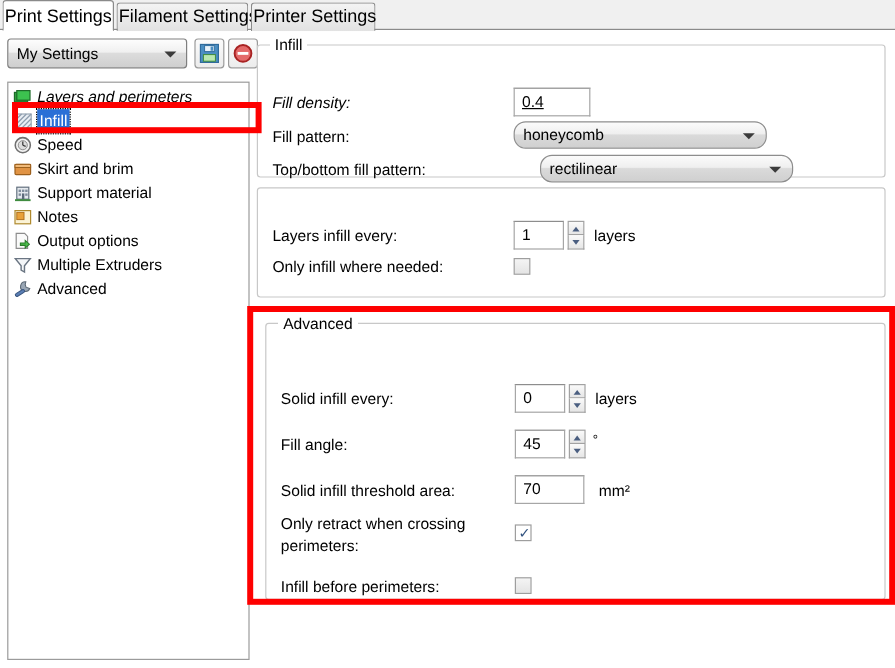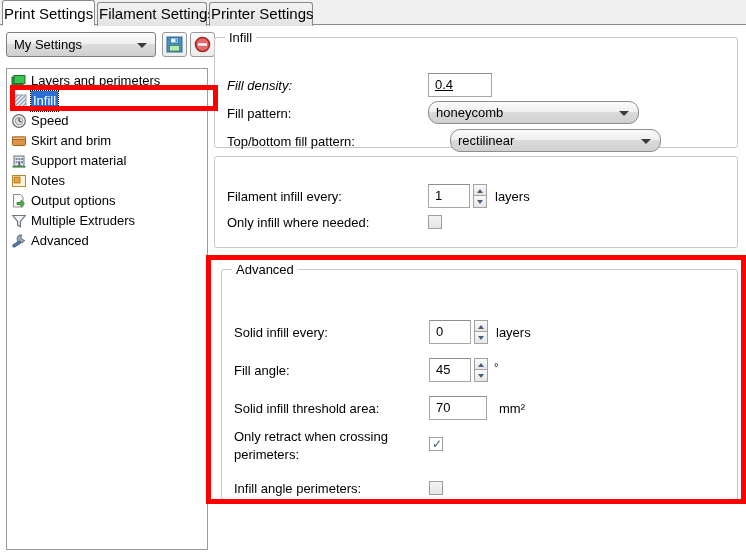--- a/index.html
+++ b/index.html
@@ -270,21 +270,21 @@
       <svg width="17" height="17" viewBox="0 0 17 17">
         <circle cx="8.5" cy="8.5" r="7" fill="#e46a6a" stroke="#a82323" stroke-width="1.6"></circle>
         <rect x="4" y="7.3" width="9" height="2.4" fill="#ffffff"></rect>
       </svg>
     </span>
   </div>
 </div>
 
 <div class="tree-panel">
 
-  <div class="tree-item" style="margin-top:2px;">
+  <div class="tree-item" style="margin-top:2px;font-style:italic;">
     <span class="ticon">
       <svg width="16" height="16" viewBox="0 0 16 16">
         <rect x="1" y="4" width="11" height="8" fill="#2f9e3f" stroke="#1d6b29" stroke-width="1"></rect>
         <rect x="3" y="2.5" width="11" height="8" fill="#3cc24f" stroke="#1d6b29" stroke-width="1"></rect>
       </svg>
     </span>
     <span class="tlabel">Layers and perimeters</span>
   </div>
 
   <div class="tree-item selected">
@@ -399,21 +399,21 @@
 
     <span class="fieldlabel" style="left:12px; top:89px;">Top/bottom fill pattern:</span>
     <div class="combo" style="left:213px; top:84px; width:211px;margin-left:22px;">
       <span>rectilinear</span>
       <span class="arrow"></span>
     </div>
   </fieldset>
 
   <fieldset class="group" style="left:0px; top:126px; width:524px; height:92px;">
 
-    <span class="fieldlabel" style="left:12px; top:32px;">Filament infill every:</span>
+    <span class="fieldlabel" style="left:12px; top:32px;">Layers infill every:</span>
     <div class="textbox" style="left:213px; top:27px; width:42px;">1</div>
     <div class="spin" style="left:258px; top:27px;">
       <div class="half">
           <span class="up"></span>
         </div>
       <div class="half">
           <span class="down"></span>
         </div>
     </div>
     <span class="unit" style="left:280px; top:32px;">layers</span>
@@ -452,19 +452,19 @@
     <span class="fieldlabel" style="left:12px; top:124px;">Solid infill threshold area:</span>
     <div class="textbox" style="left:207px; top:119px; width:58px;">70</div>
     <span class="unit" style="left:277px; top:124px;">mm²</span>
 
     <span class="fieldlabel" style="left:12px; top:152px;">Only retract when crossing</span>
     <span class="fieldlabel" style="left:12px; top:170px;">perimeters:</span>
     <div class="checkbox checked" style="left:207px; top:160px;">
       <span class="tick">✓</span>
     </div>
 
-    <span class="fieldlabel" style="left:12px; top:204px;">Infill angle perimeters:</span>
+    <span class="fieldlabel" style="left:12px; top:204px;">Infill before perimeters:</span>
     <div class="checkbox" style="left:207px; top:204px;"></div>
   </fieldset>
 </div>
 
 <div class="redbox" style="left:10px; top:85px; width:208px; height:26px;"></div>
 <div class="redbox" style="left:206px; top:255px; width:540px; height:249px;"></div>
 
 </body></html>

